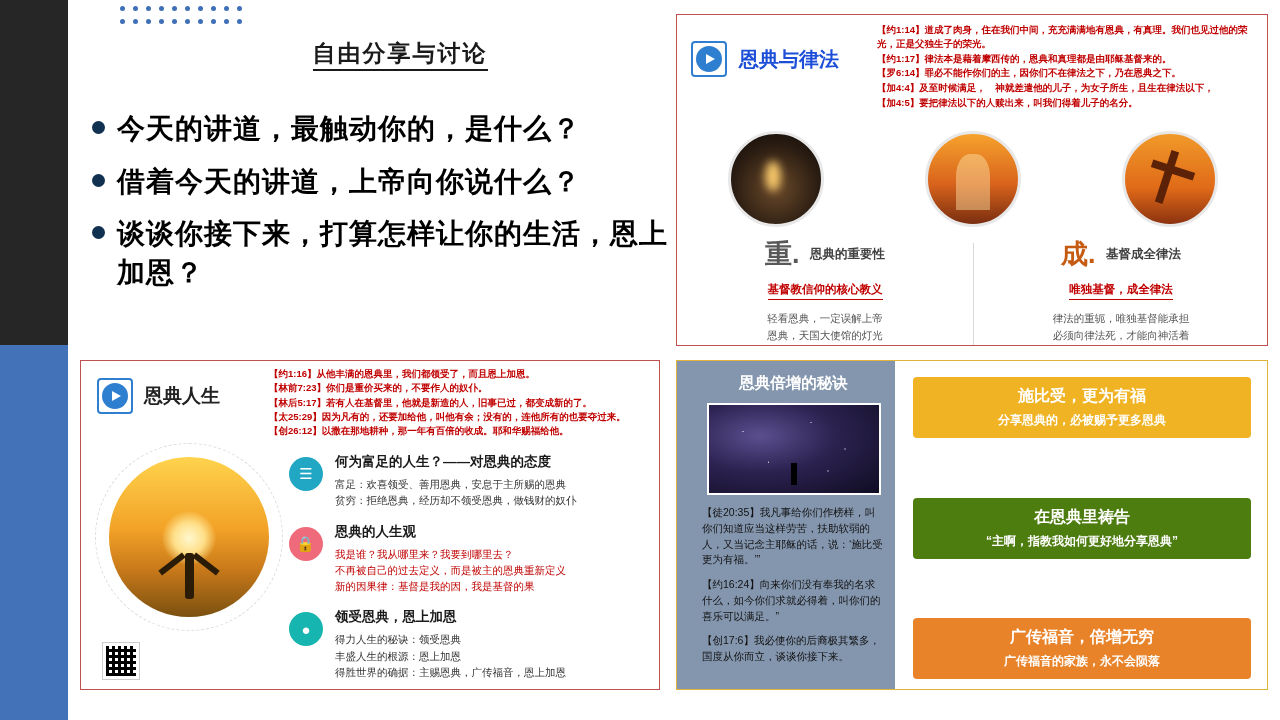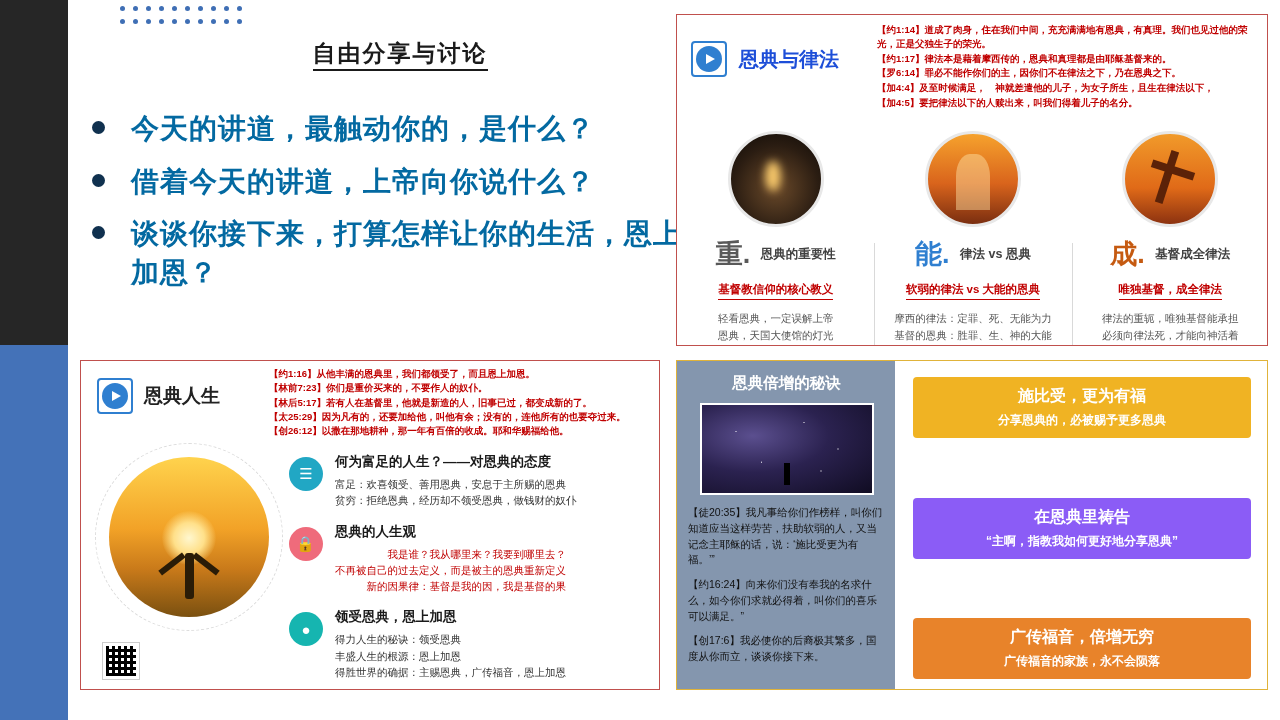--- a/index.html
+++ b/index.html
@@ -58,22 +58,22 @@
   }
   .bullet-row {
     display: flex; align-items: flex-start; margin-bottom: 14px;
   }
   .bullet-dot {
     width: 13px; height: 13px; border-radius: 50%;
     background: #10314f; margin-top: 11px; margin-right: 12px;
     flex: 0 0 auto;
   }
   .bullet-text {
-    font-size: 28px; font-weight: bold; color: #0369a1;
-    line-height: 1.38; letter-spacing: 1px; margin-left: 14px;
+    font-size: 28px; font-weight: bold; color: #000000;
+    line-height: 1.38; letter-spacing: 1px;
   }
 
   
   .panel {
     position: absolute; background: #fff;
   }
 
   
   #panelA {
     left: 676px; top: 14px; width: 592px; height: 332px;
@@ -216,38 +216,38 @@
   }
   .icon-blue { background: #21a7c4; }
   .icon-pink { background: #ef6b7b; }
   .icon-teal { background: #16b5b0; }
   #panelB .item .txt .h {
     font-size: 13.5px; font-weight: bold; color: #1a1a1a; margin-bottom: 5px;
   }
   #panelB .item .txt .l {
     font-size: 10.5px; color: #333; line-height: 1.55;
   }
-  #panelB .item .txt .l.red { color: #c00000; text-align: right; }
+  #panelB .item .txt .l.red { color: #c00000; }
   #panelB .qr {
     position: absolute; left: 22px; top: 282px; width: 36px; height: 36px;
     background:
       repeating-linear-gradient(90deg,#000 0 3px,#fff 3px 6px),
       repeating-linear-gradient(0deg,#000 0 3px,#fff 3px 6px);
     background-blend-mode: multiply;
     border: 3px solid #fff; outline: 1px solid #ccc;
   }
 
   
   #panelC {
     left: 676px; top: 360px; width: 592px; height: 330px;
     border: 1.5px solid #e0b33a; background: #fff; overflow: hidden;
     display: flex;
   }
   #panelC .left {
-    width: 218px; background: #8496ae; padding: 12px 10px 10px 11px;
+    width: 218px; background: #8496ae; padding: 12px 10px 10px 25px;
     position: relative;
   }
   #panelC .left .hd {
     font-size: 15.5px; font-weight: bold; color: #fff; text-align: center;
     margin-bottom: 9px;
   }
   #panelC .sky {
     width: 174px; height: 92px; margin: 0 auto 10px;
     background: radial-gradient(ellipse at 30% 35%, #5b4f8f 0%, #2b2250 45%, #100c22 100%);
     border: 2px solid #fff; position: relative; overflow: hidden;
@@ -271,21 +271,21 @@
   #panelC .right {
     flex: 1; padding: 16px 16px 10px 18px;
     display: flex; flex-direction: column; justify-content: space-between;
   }
   .cbar {
     border-radius: 4px; padding: 9px 6px; text-align: center; color: #fff;
   }
   .cbar .h { font-size: 16px; font-weight: bold; margin-bottom: 5px; }
   .cbar .s { font-size: 12px; font-weight: bold; }
   .cbar-yellow { background: #f0b323; }
-  .cbar-blue { background: #8b5cf6; }
+  .cbar-blue { background: #4d7c0f; }
   .cbar-orange { background: #e8832a; }
 </style>
 </head>
 <body>
 
 <div id="slide">
 
   <div class="left-dark"></div>
   <div class="left-blue"></div>
 
@@ -362,31 +362,20 @@
     <div class="cols">
       <div class="col">
         <div>
           <span class="bigch c1">重.</span>
           <span class="subttl">恩典的重要性</span>
         </div>
         <div class="redline">基督教信仰的核心教义</div>
         <div class="greyline">
           <div>轻看恩典，一定误解上帝</div>
           <div>恩典，天国大使馆的灯光</div>
-        </div>
-      </div>
-      <div class="col">
-        <div>
-          <span class="bigch c2">能.</span>
-          <span class="subttl">律法 vs 恩典</span>
-        </div>
-        <div class="redline">软弱的律法 vs 大能的恩典</div>
-        <div class="greyline">
-          <div>摩西的律法：定罪、死、无能为力</div>
-          <div>基督的恩典：胜罪、生、神的大能</div>
         </div>
       </div>
       <div class="col">
         <div>
           <span class="bigch c3">成.</span>
           <span class="subttl">基督成全律法</span>
         </div>
         <div class="redline">唯独基督，成全律法</div>
         <div class="greyline">
           <div>律法的重轭，唯独基督能承担</div>

